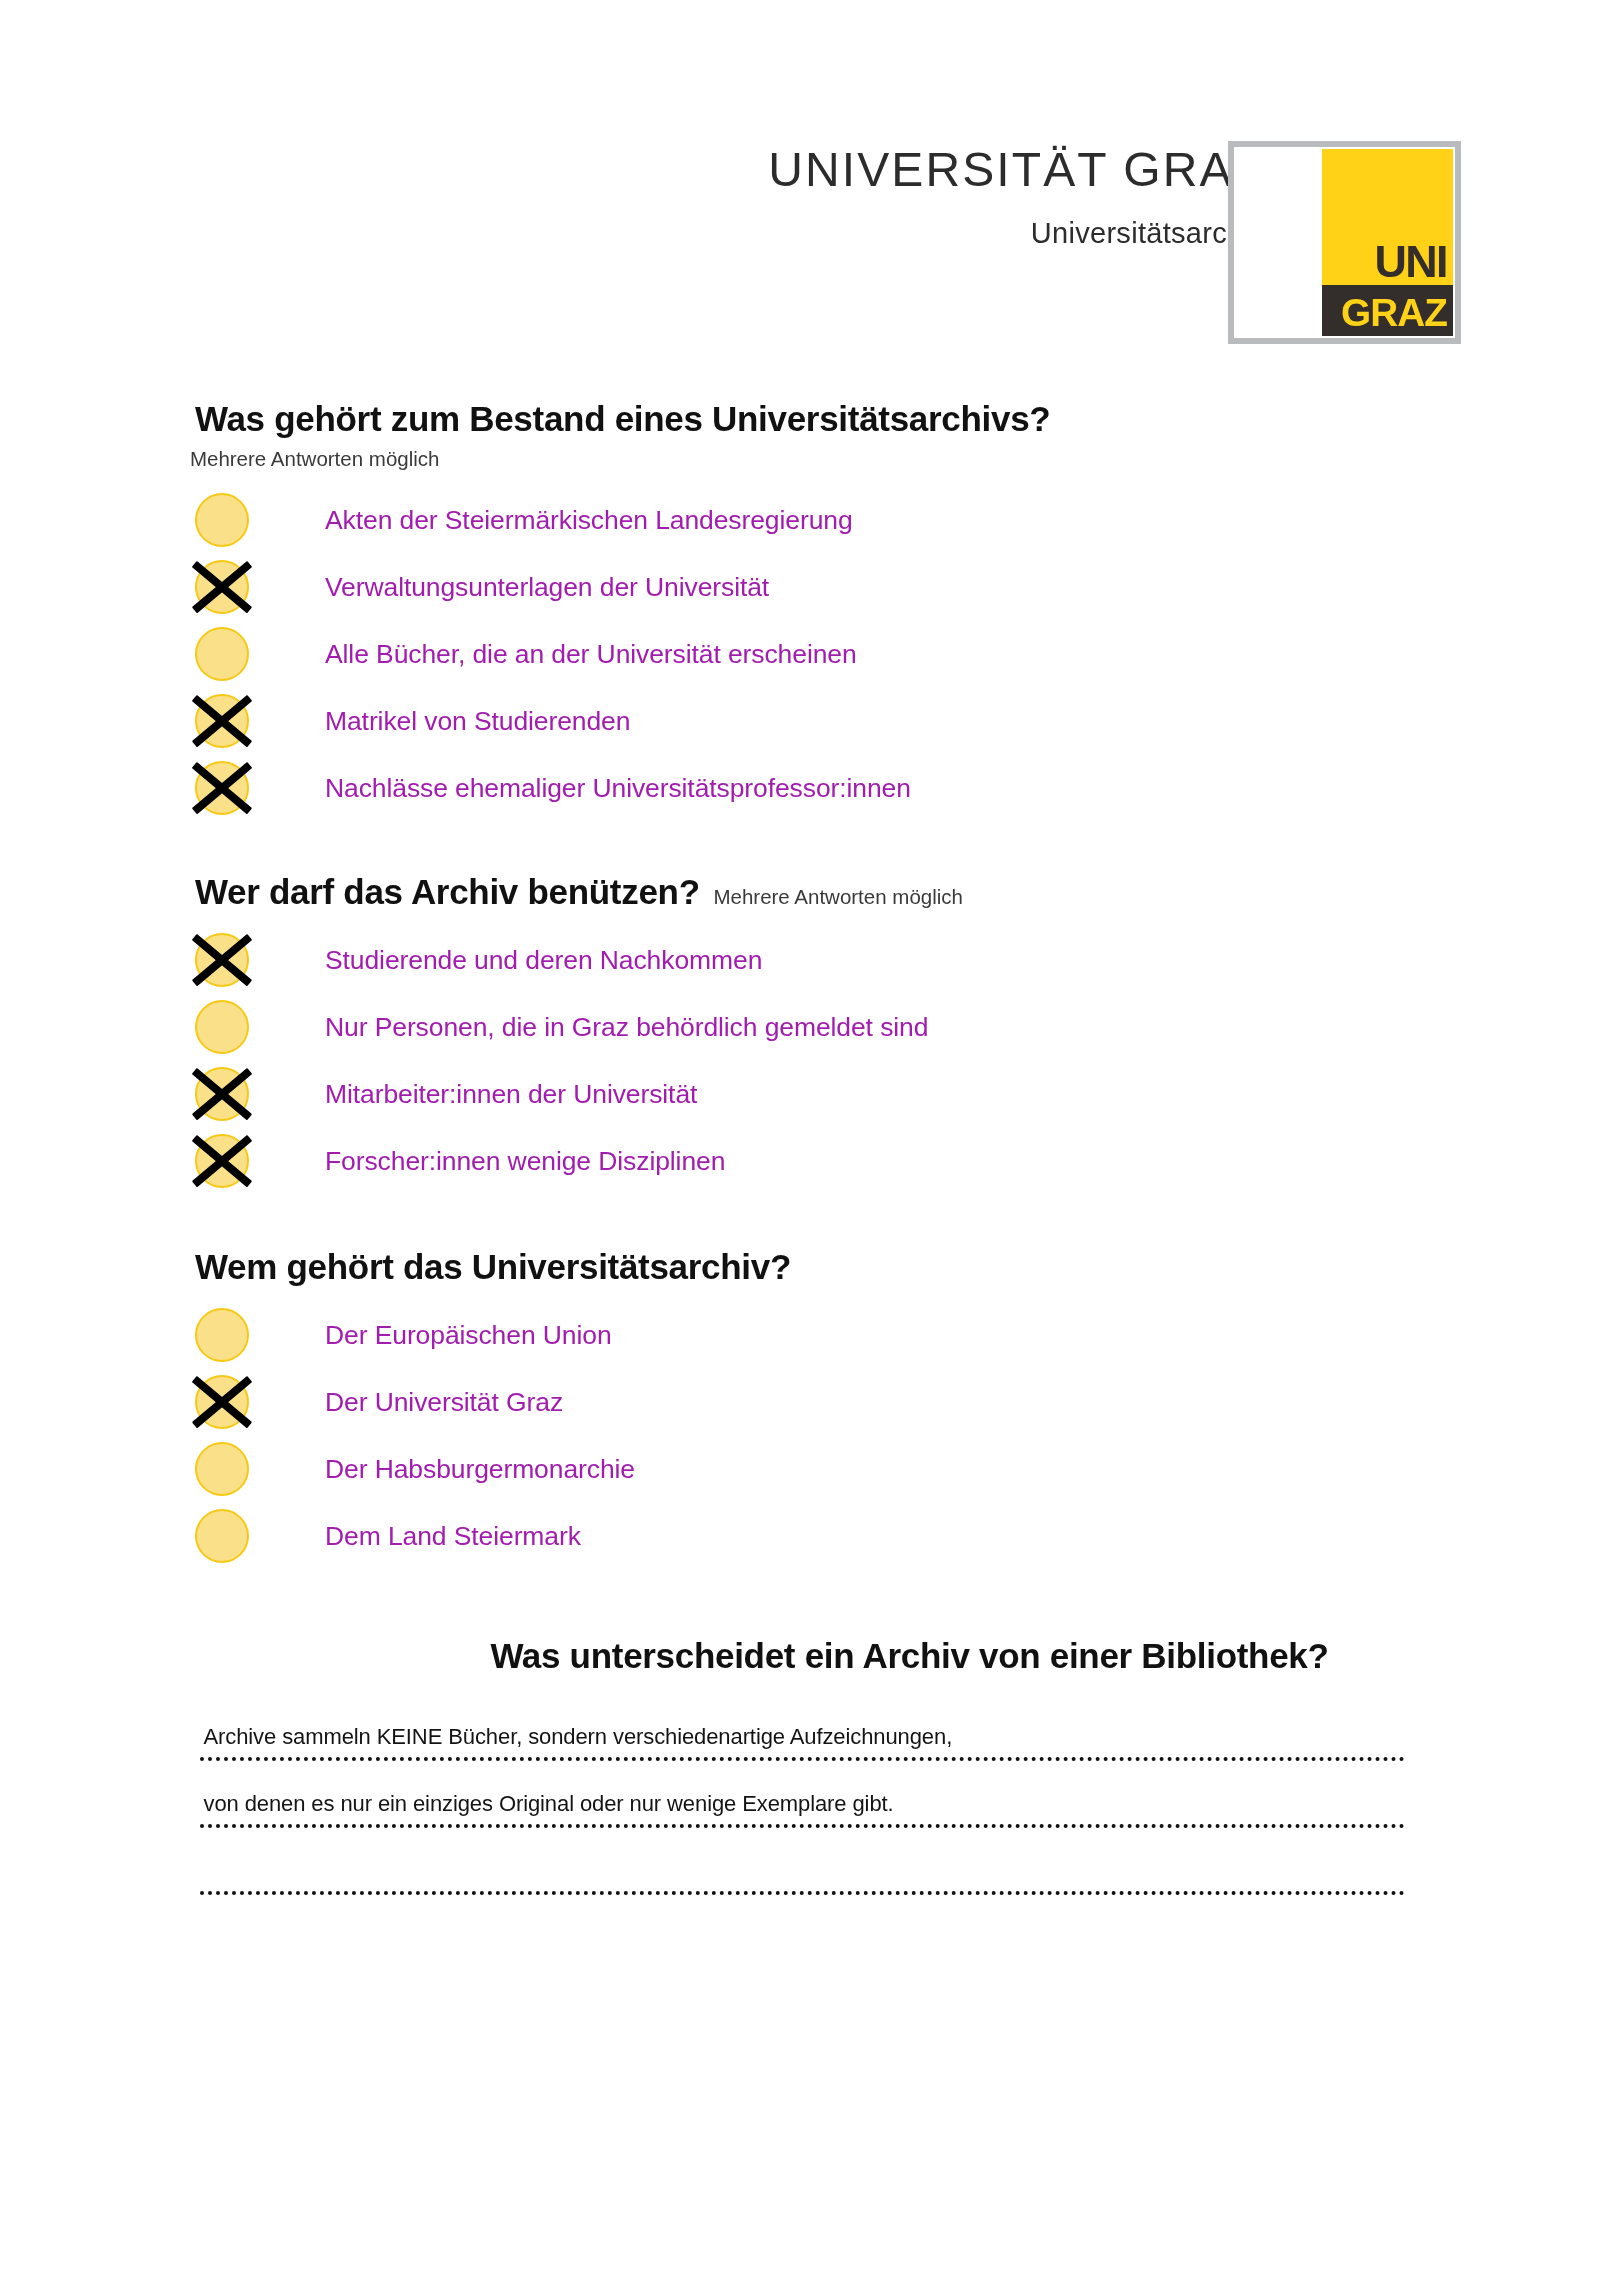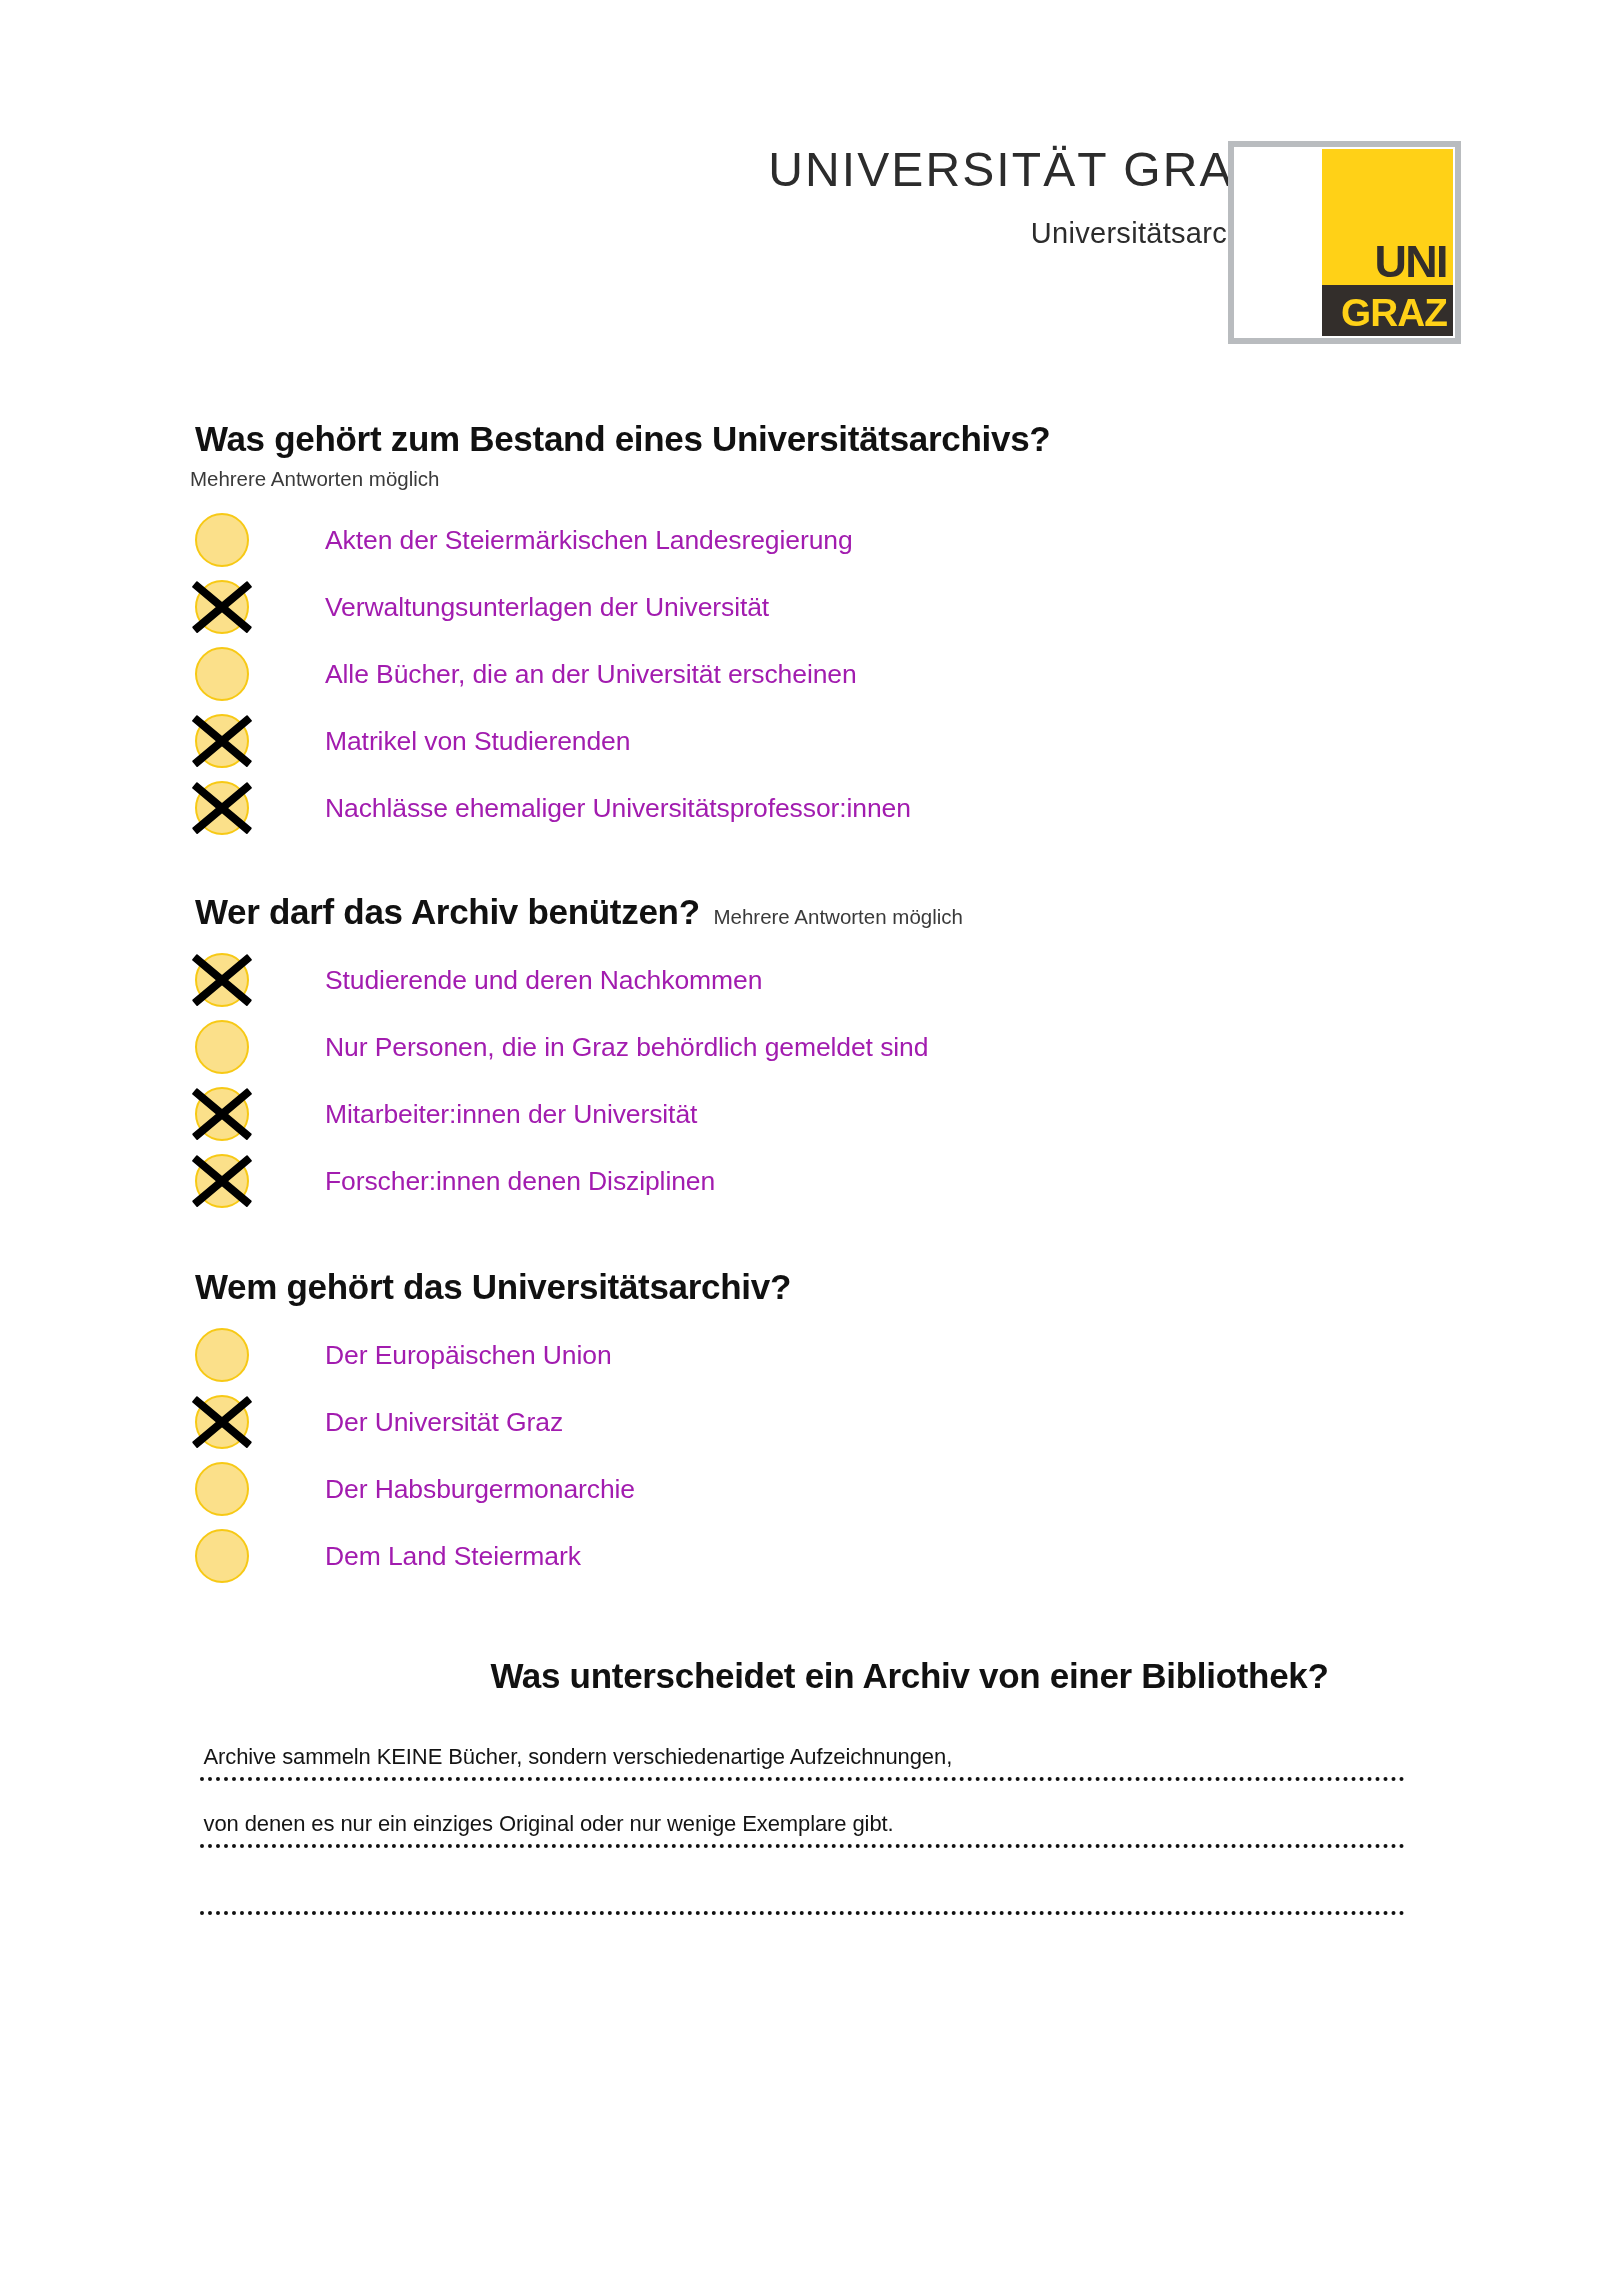--- a/index.html
+++ b/index.html
@@ -239,21 +239,21 @@
     left: 3.4px;
     bottom: 7.7px;
     font-size: 22px;
     font-weight: normal;
     color: #141414;
     letter-spacing: -0.1px;
     white-space: nowrap;
   }
 
   
-  .sec-1 { margin-top: 53px; }
+  .sec-1 { margin-top: 33px; }
   .sec-2 { margin-top: 51px; }
   .sec-3 { margin-top: 53px; }
   .sec-4 { margin-top: 67px; }
 </style>
 </head>
 <body>
 
 <div class="header">
   <div class="header-text">
     <div class="uni-title">UNIVERSITÄT GRAZ</div>
@@ -350,21 +350,21 @@
             <div class="option-label">Mitarbeiter:innen der Universität</div>
           </div>
           <div class="option-row">
             <div class="checkbox">
               <div class="bubble"></div>
               <div class="xmark">
                 <span class="a"></span>
                 <span class="b"></span>
               </div>
             </div>
-            <div class="option-label">Forscher:innen denen Disziplinen</div>
+            <div class="option-label">Forscher:innen wenige Disziplinen</div>
           </div>
         </div>
       </div>
       <div class="section sec-3">
         <div class="q-heading"><span>Wem gehört das Universitätsarchiv?</span></div>
         <div class="options">
           <div class="option-row">
             <div class="checkbox">
               <div class="bubble"></div>
             </div>

